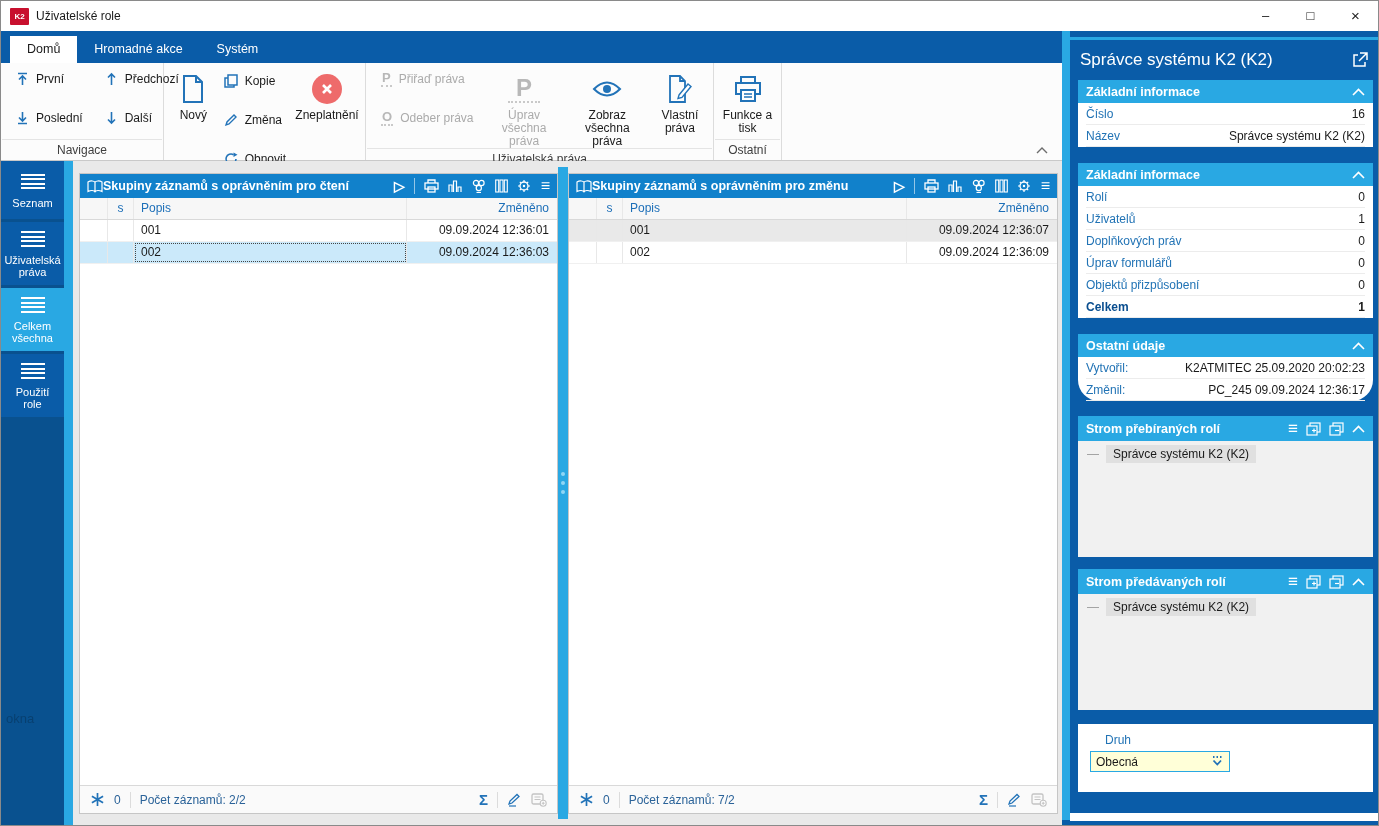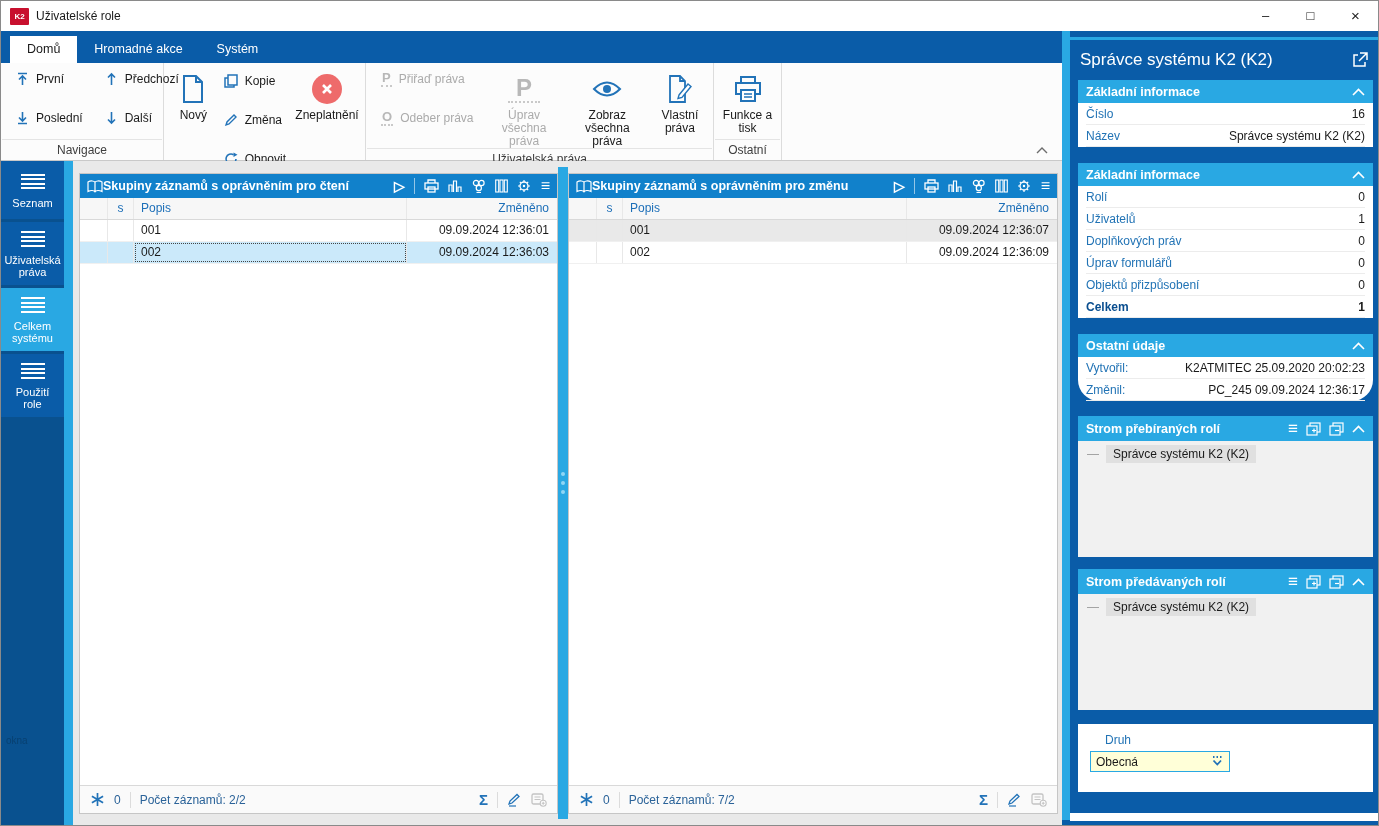--- a/index.html
+++ b/index.html
@@ -36,21 +36,21 @@
   .ribbon-collapse { position:absolute; right:14px; bottom:6px; color:#6d6d6d; }
 
   
   .sidebar { position:absolute; left:0; top:160px; width:63px; bottom:0; background:#09518F; }
   .sidebar-accent { position:absolute; left:63px; top:160px; width:9px; bottom:0; background:#29A8E3; }
   .side-btn { height:58px; margin-bottom:3px; background:#0A5CA8; color:#fff; font-size:11px; display:flex; flex-direction:column; align-items:center; justify-content:center; gap:5px; text-align:center; line-height:12px; padding:2px; }
   .side-btn.tall { height:63px; }
   .side-btn.active { background:#29A8E3; }
   .burger { display:inline-block; }
   .burger i { display:block; width:24px; height:2px; background:#fff; margin:2.5px 0; }
-  .ghost-text { position:absolute; left:5px; top:574px; font-size:10px; color:rgba(0,0,0,0.22); }
+  .ghost-text { position:absolute; left:5px; top:550px; font-size:13px; color:rgba(0,0,0,0.22); }
 
   
   .content { position:absolute; left:72px; top:160px; width:989px; bottom:0; background:#E9E9E9; }
   .grid { position:absolute; top:12px; bottom:11px; background:#fff; border:1px solid #C6C6C6; display:flex; flex-direction:column; }
   .grid.g1 { left:6px;  width:479px; }
   .grid.g2 { left:495px; width:490px; }
   .vsplit { position:absolute; left:485px; top:6px; bottom:6px; width:10px; background:#29A8E3; }
   .vsplit .dots { position:absolute; left:3px; top:46%; }
   .vsplit .dots i { display:block; width:4px; height:4px; border-radius:50%; background:#8FD6F5; margin:5px 0; }
 
@@ -302,21 +302,21 @@
         </span>
       <span><span>Uživatelská</span><br><span>práva</span></span>
     </div>
     <div class="side-btn tall active">
       <span class="burger">
           <i></i>
           <i></i>
           <i></i>
           <i></i>
         </span>
-      <span><span>Celkem</span><br><span>systému</span></span>
+      <span><span>Celkem</span><br><span>všechna</span></span>
     </div>
     <div class="side-btn tall">
       <span class="burger">
           <i></i>
           <i></i>
           <i></i>
           <i></i>
         </span>
       <span><span>Použití</span><br><span>role</span></span>
     </div>

